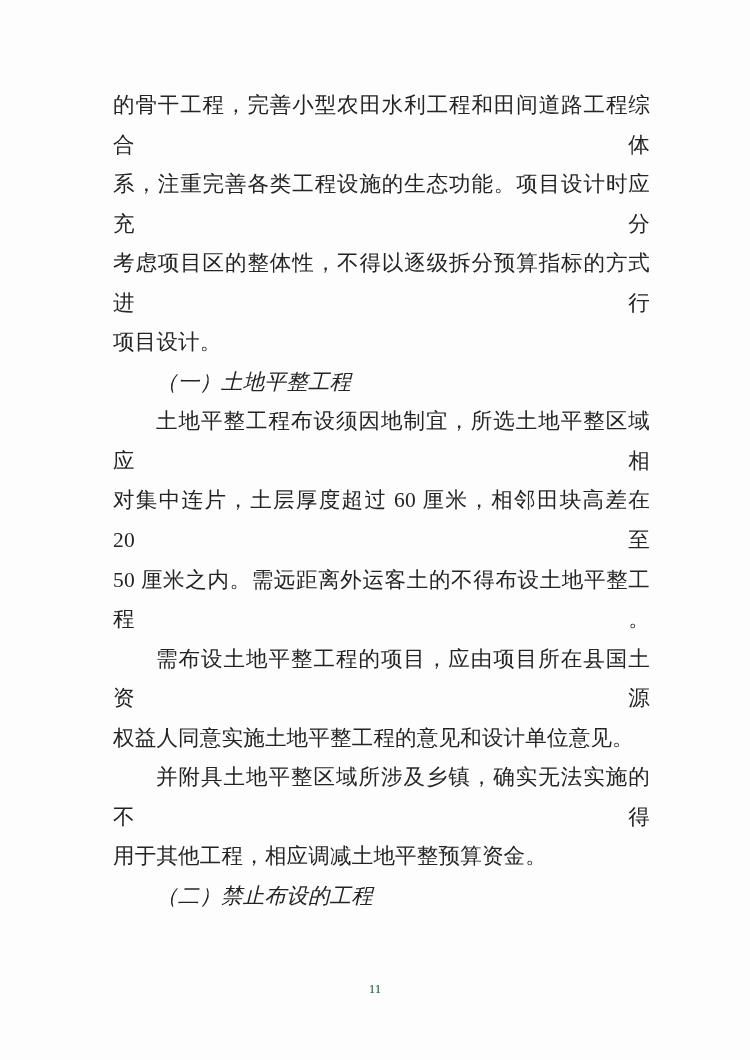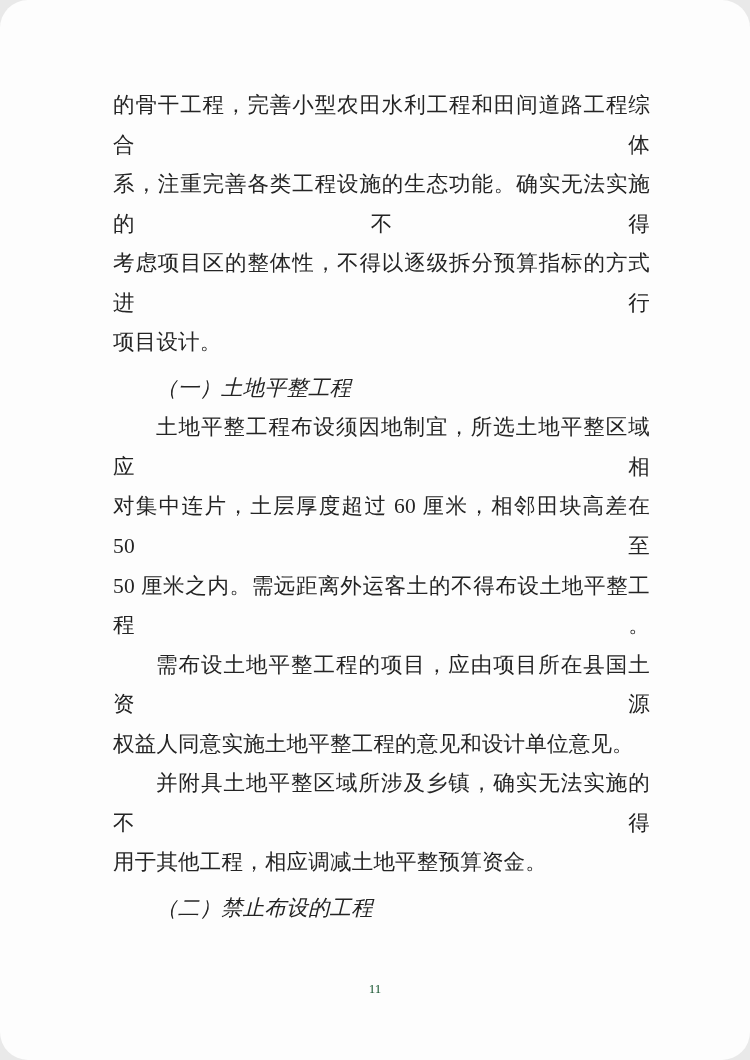--- a/index.html
+++ b/index.html
@@ -9,21 +9,20 @@
   }
   .sheet {
     position: relative;
     width: 750px;
     height: 1060px;
     margin: 0 auto;
     background: #fdfdfd;
     color: #242424;
     font-family: "Liberation Serif", "DejaVu Serif", serif;
     overflow: hidden;
-    border-radius: 28px;
   }
   .text-block {
     position: absolute;
     left: 113px;
     top: 86px;
     width: 537px;
     font-size: 21.5px;
     line-height: 39.55px;
     letter-spacing: 0.2px;
   }
@@ -34,45 +33,44 @@
   .j {
     text-align: justify;
     text-align-last: justify;
     text-justify: inter-character;
   }
   .indent {
     text-indent: 43px;
   }
   .heading {
     font-style: italic;
-    margin-top: 6px;
   }
   .page-footer {
     position: absolute;
     top: 981px;
     left: 0;
     width: 750px;
     text-align: center;
     font-size: 13px;
     color: #14532d;
   }
 </style>
 </head>
 <body>
 
 <div class="sheet">
 
   <main class="text-block">
     <div class="line j">的骨干工程，完善小型农田水利工程和田间道路工程综合体</div>
-    <div class="line j">系，注重完善各类工程设施的生态功能。确实无法实施的不得</div>
+    <div class="line j">系，注重完善各类工程设施的生态功能。项目设计时应充分</div>
     <div class="line j">考虑项目区的整体性，不得以逐级拆分预算指标的方式进行</div>
     <div class="line">项目设计。</div>
     <div class="line heading indent">（一）土地平整工程</div>
     <div class="line j indent">土地平整工程布设须因地制宜，所选土地平整区域应相</div>
-    <div class="line j">对集中连片，土层厚度超过 60 厘米，相邻田块高差在 50 至</div>
+    <div class="line j">对集中连片，土层厚度超过 60 厘米，相邻田块高差在 20 至</div>
     <div class="line j">50 厘米之内。需远距离外运客土的不得布设土地平整工程。</div>
     <div class="line j indent">需布设土地平整工程的项目，应由项目所在县国土资源</div>
     <div class="line">权益人同意实施土地平整工程的意见和设计单位意见。</div>
     <div class="line j indent">并附具土地平整区域所涉及乡镇，确实无法实施的不得</div>
     <div class="line">用于其他工程，相应调减土地平整预算资金。</div>
     <div class="line heading indent">（二）禁止布设的工程</div>
 
   </main>
 
   <footer class="page-footer">

